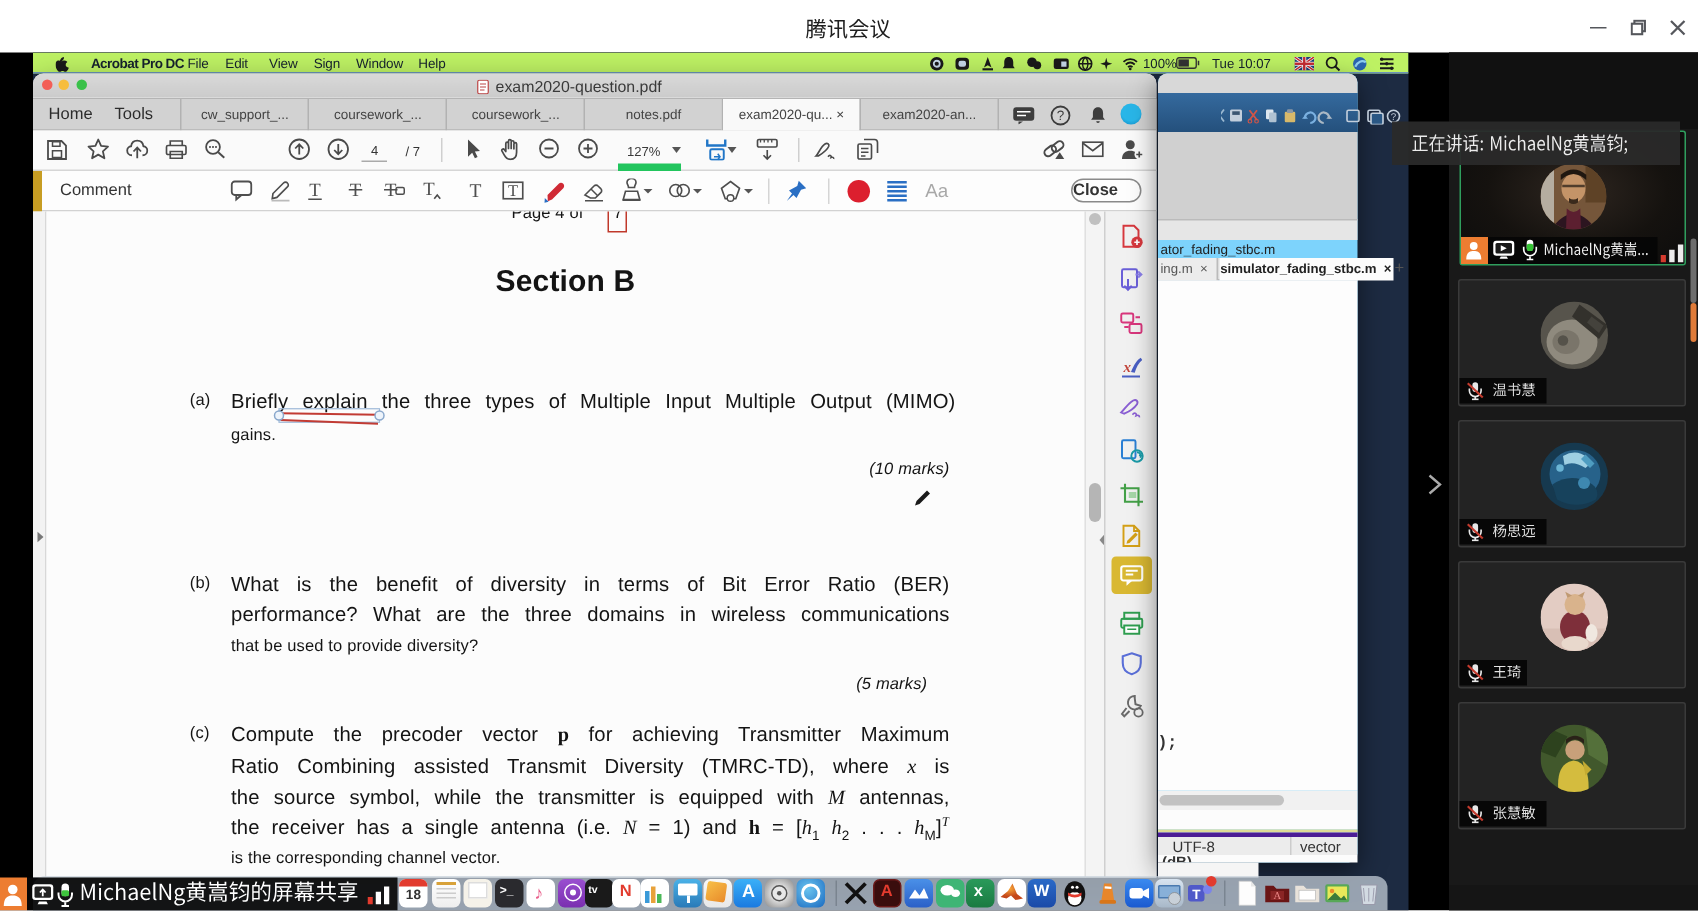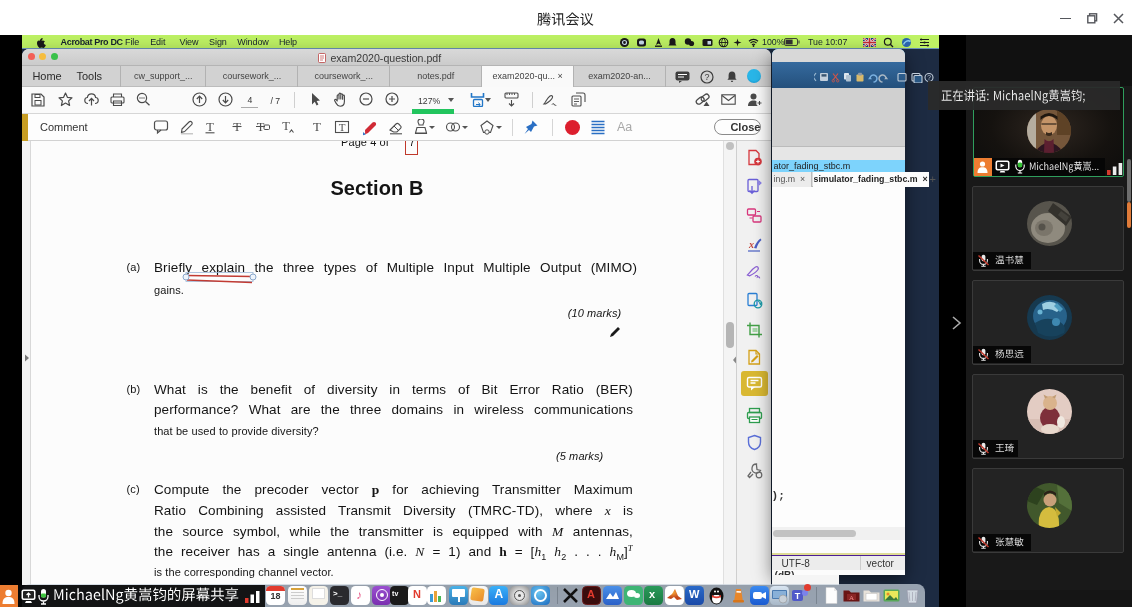--- a/index.html
+++ b/index.html
@@ -311,50 +311,50 @@
 <div class="abs" style="left:489.5px;top:5px;width:1px;height:17px;background:#d5d5d5"></div>
 <svg class="abs" style="left:501.1px;top:5.5px" width="16" height="16" viewBox="0 0 16 16">
             <path d="M9.5 1.5 L14.5 6.5 L11 7.5 L8 13 L6 11 L1.5 15 L5 10 L3 8 L8.5 5 Z" fill="#2a6fc4"></path>
           </svg>
 <div class="abs" style="left:529.5px;top:5px;width:1px;height:17px;background:#d5d5d5"></div>
 <div class="abs" style="left:542.5px;top:6px;width:15px;height:15px;border-radius:50%;background:#dc1f2e"></div>
 <svg class="abs" style="left:568.1px;top:5.5px" width="16" height="16" viewBox="0 0 16 16">
             <path d="M1.5 2.5 h13 M1.5 5.5 h13 M1.5 8.5 h13 M1.5 11.5 h13 M1.5 14.5 h13" stroke="#2a6fc4" stroke-width="1.7"></path>
           </svg>
 <div class="abs" style="left:594.5px;top:6.5px;font-size:12.5px;color:#a8a8a8">Aa</div>
-<div class="abs" style="left:692px;top:5px;width:47px;height:16.5px;border:1px solid #8a8a8a;border-radius:9px;text-align:right;line-height:15.5px;font-size:11px;font-weight:bold;color:#333">Close</div>
+<div class="abs" style="left:692px;top:5px;width:47px;height:16.5px;border:1px solid #8a8a8a;border-radius:9px;text-align:left;line-height:15.5px;font-size:11px;font-weight:bold;color:#333">Close</div>
 </div>
 <div id="sidebar"></div>
 <svg class="abs" style="left:1.5px;top:305px" width="6" height="8">
           <path d="M1 0.5 L5 4 L1 7.5 Z" fill="#777"></path>
         </svg>
 <div id="doc">
 <div class="pl" style="left:310px;top:-8px">Page 4 of</div>
 <div class="pl" style="left:378px;top:-8px">7</div>
 <div class="abs" style="left:374px;top:-5.5px;width:13px;height:19.5px;border:1px solid #c0392b"></div>
 <div class="pl" style="top:35.5px;text-align:center;font-size:20px;font-weight:bold;line-height:22px;left:0px;width:692px">Section B</div>
 <div class="pl" style="left:95.6px;top:116.6px">(a)</div>
 <div class="jl" style="left:123px;top:116.6px;width:483px">Briefly explain the three types of Multiple Input Multiple Output (MIMO)</div>
 <div class="pl" style="left:123px;top:139.6px">gains.</div>
 <svg class="abs" style="left:148px;top:126.5px" width="112" height="20">
             <rect x="7" y="4.5" width="67" height="9" fill="none" stroke="#9db8d8" stroke-width="0.8"></rect>
             <path d="M8 7.5 L73 8.5" stroke="#c23b33" stroke-width="1.3"></path>
             <path d="M8 12 L73 14.5" stroke="#c23b33" stroke-width="1.3"></path>
             <circle cx="7" cy="9" r="3" fill="#eef4fb" stroke="#8aa8cc" stroke-width="1"></circle>
             <circle cx="74" cy="9" r="3" fill="#eef4fb" stroke="#8aa8cc" stroke-width="1"></circle>
           </svg>
-<div class="pl" style="left:525px;top:163.1px;width:77px;text-align:center;font-style:italic">(10 marks)</div>
+<div class="pl" style="left:525px;top:163.1px;width:77px;text-align:right;font-style:italic">(10 marks)</div>
 <svg class="abs" style="left:578px;top:185px" width="12" height="12">
             <path d="M1 11 L2 8 L9 1 L11 3 L4 10 Z" fill="#1a1a1a"></path>
           </svg>
 <div class="pl" style="left:95.6px;top:238.6px">(b)</div>
 <div class="jl" style="left:123px;top:259.1px;width:479px">performance? What are the three domains in wireless communications</div>
 <div class="jl" style="left:123px;top:238.6px;width:479px">What is the benefit of diversity in terms of Bit Error Ratio (BER)</div>
 <div class="pl" style="left:123px;top:280.6px">that be used to provide diversity?</div>
-<div class="pl" style="left:525px;top:305.6px;width:77px;text-align:left;font-style:italic">(5 marks)</div>
+<div class="pl" style="left:525px;top:305.6px;width:77px;text-align:center;font-style:italic">(5 marks)</div>
 <div class="pl" style="left:95.6px;top:339.1px">(c)</div>
 <div class="jl" style="left:123px;top:339.1px;width:479px">Compute the precoder vector <span class="mb">p</span> for achieving Transmitter Maximum</div>
 <div class="jl" style="left:123px;top:360.1px;width:479px">Ratio Combining assisted Transmit Diversity (TMRC-TD), where <span class="m">x</span> is</div>
 <div class="jl" style="left:123px;top:380.6px;width:479px">the source symbol, while the transmitter is equipped with <span class="m">M</span> antennas,</div>
 <div class="jl" style="left:123px;top:400.6px;width:479px">the receiver has a single antenna (i.e. <span class="m">N</span> = 1) and <span class="mb">h</span> = [<span class="m">h</span><sub style="font-size:9px">1</sub> <span class="m">h</span><sub style="font-size:9px">2</sub> . . . <span class="m">h</span><sub style="font-size:9px">M</sub>]<sup style="font-size:9px"><span class="m">T</span></sup></div>
 <div class="pl" style="left:123px;top:422.1px">is the corresponding channel vector.</div>
 </div>
 <div id="vscroll">
 <div class="abs" style="left:2.5px;top:1px;width:8px;height:8px;background:#c0c0c0;border-radius:4px"></div>
 <div class="abs" style="left:2.5px;top:181px;width:8px;height:26px;background:#b5b5b5;border-radius:4px"></div>
@@ -455,21 +455,21 @@
 <div class="abs" style="left:0;top:123px;width:40px;height:15px;background:#ececec;border-right:1px solid #bbb;font-size:8.8px;color:#555;padding-left:2px;line-height:15px">ing.m&nbsp;&nbsp;×</div>
 <div class="abs" style="left:41px;top:123px;width:116px;height:15px;background:#fcfcfc;font-size:8.8px;font-weight:bold;color:#222;text-align:center;line-height:15px;white-space:nowrap">simulator_fading_stbc.m&nbsp; ×</div>
 <div class="abs" style="left:158px;top:124px;font-size:11px;color:#555">+</div>
 <div class="abs" style="left:0;top:138px;width:100%;height:340px;background:#fdfdfd"></div>
 <div class="abs" style="left:0px;top:441px;font-size:11px;font-weight:bold;color:#333;font-family:'Liberation Mono',monospace">);</div>
 <div class="abs" style="left:0;top:478px;width:100%;height:13px;background:#f1f1f1">
           <div class="abs" style="left:1px;top:3px;width:83px;height:7px;background:#c2c2c2;border-radius:3.5px"></div>
         </div>
 <div class="abs" style="left:0;top:491px;width:100%;height:13px;background:#fcfcfc"></div>
 <div class="abs" style="left:0;top:504px;width:100%;height:2px;background:#dedc96"></div>
-<div class="abs" style="left:0;top:506px;width:100%;height:15px;background:#ececec;border-top:1px solid #4c1d95;font-size:10px;color:#333">
+<div class="abs" style="left:0;top:506px;width:100%;height:15px;background:#ececec;border-top:3px solid #4c1d95;font-size:10px;color:#333">
           <span class="abs" style="left:10px;top:2px">UTF-8</span>
           <span class="abs" style="left:95px;top:2px">vector</span>
           <span class="abs" style="left:88px;top:0;width:1px;height:15px;background:#ccc"></span>
         </div>
 <div class="abs" style="left:0;top:521px;width:100%;height:5px;background:#fcfcfc;overflow:hidden">
           <span class="abs" style="left:3px;top:0px;font-size:10px;font-weight:bold;color:#333">(dB)</span>
         </div>
 </div>
 <div class="abs" style="left:749.6px;top:540px;width:67px;height:10px;background:#f5f5f5"></div>
 <div id="dock">

